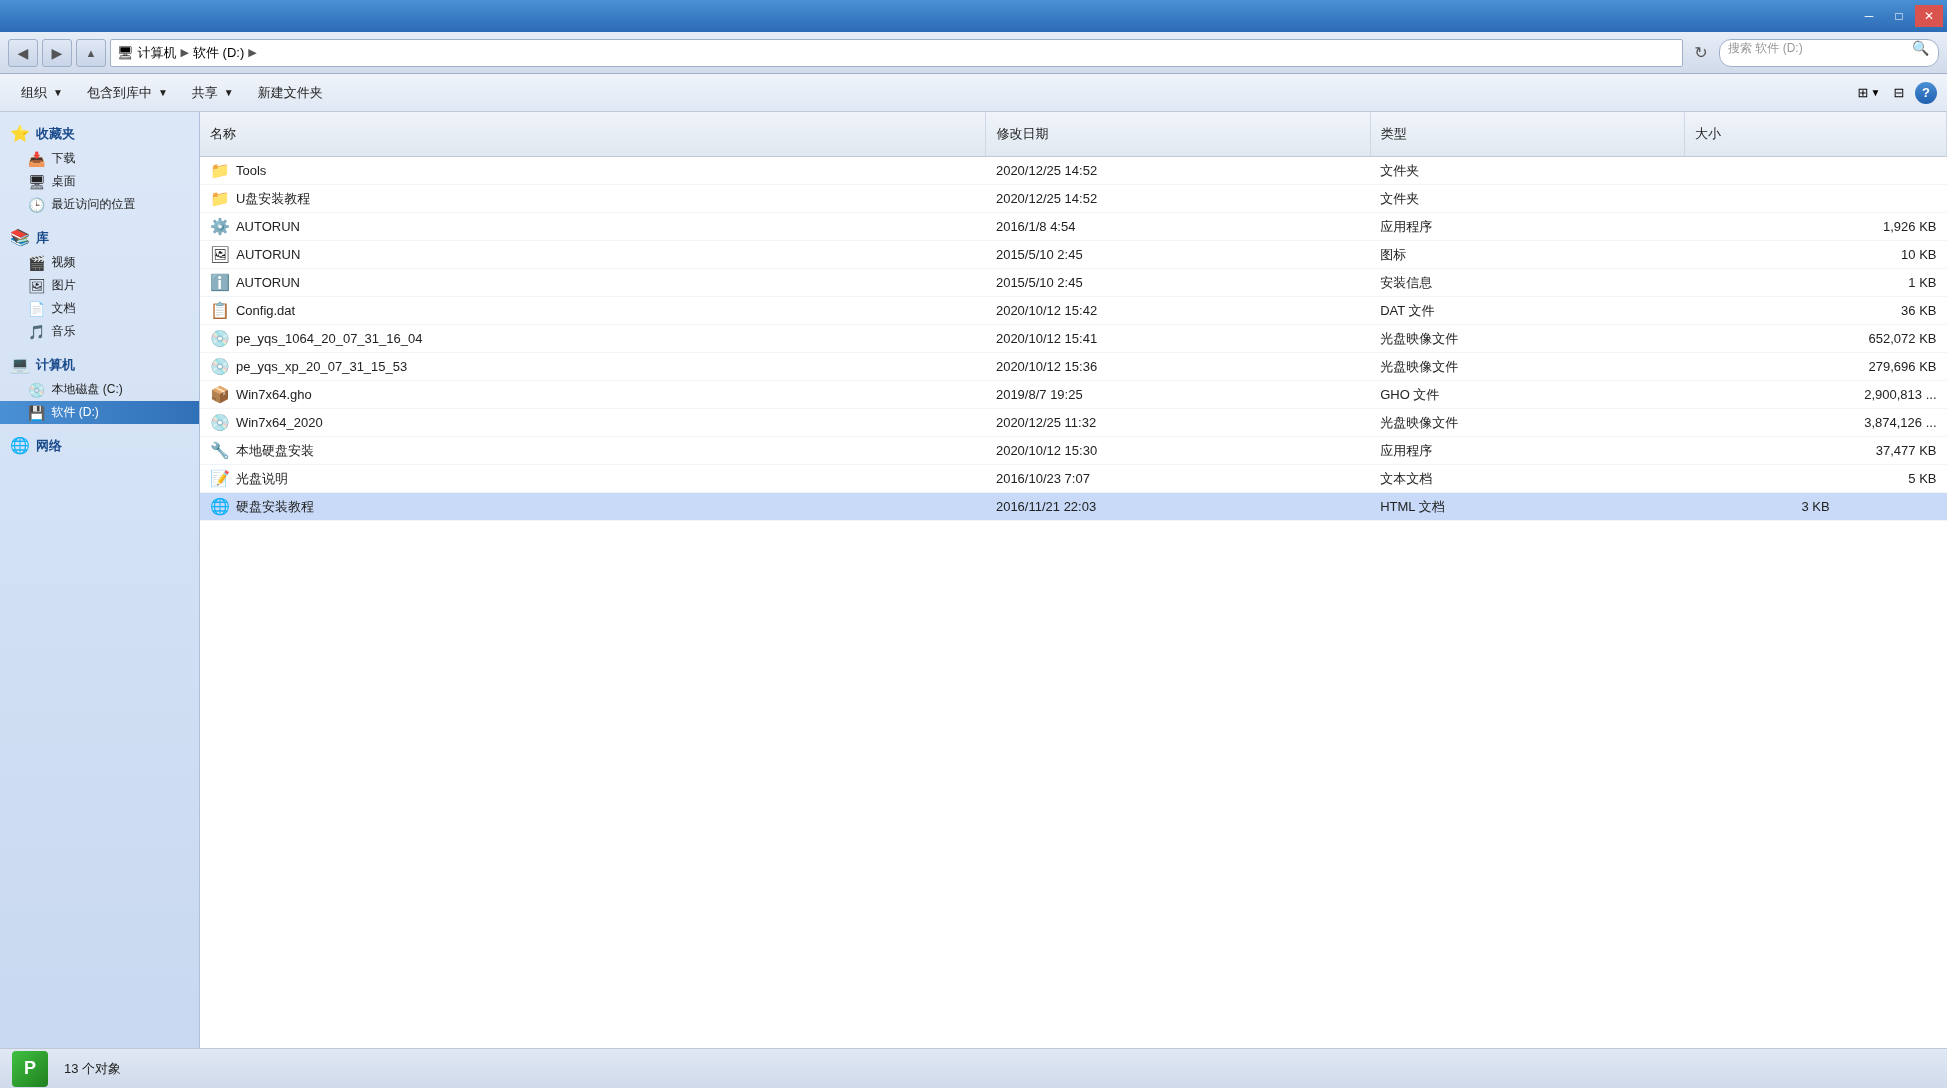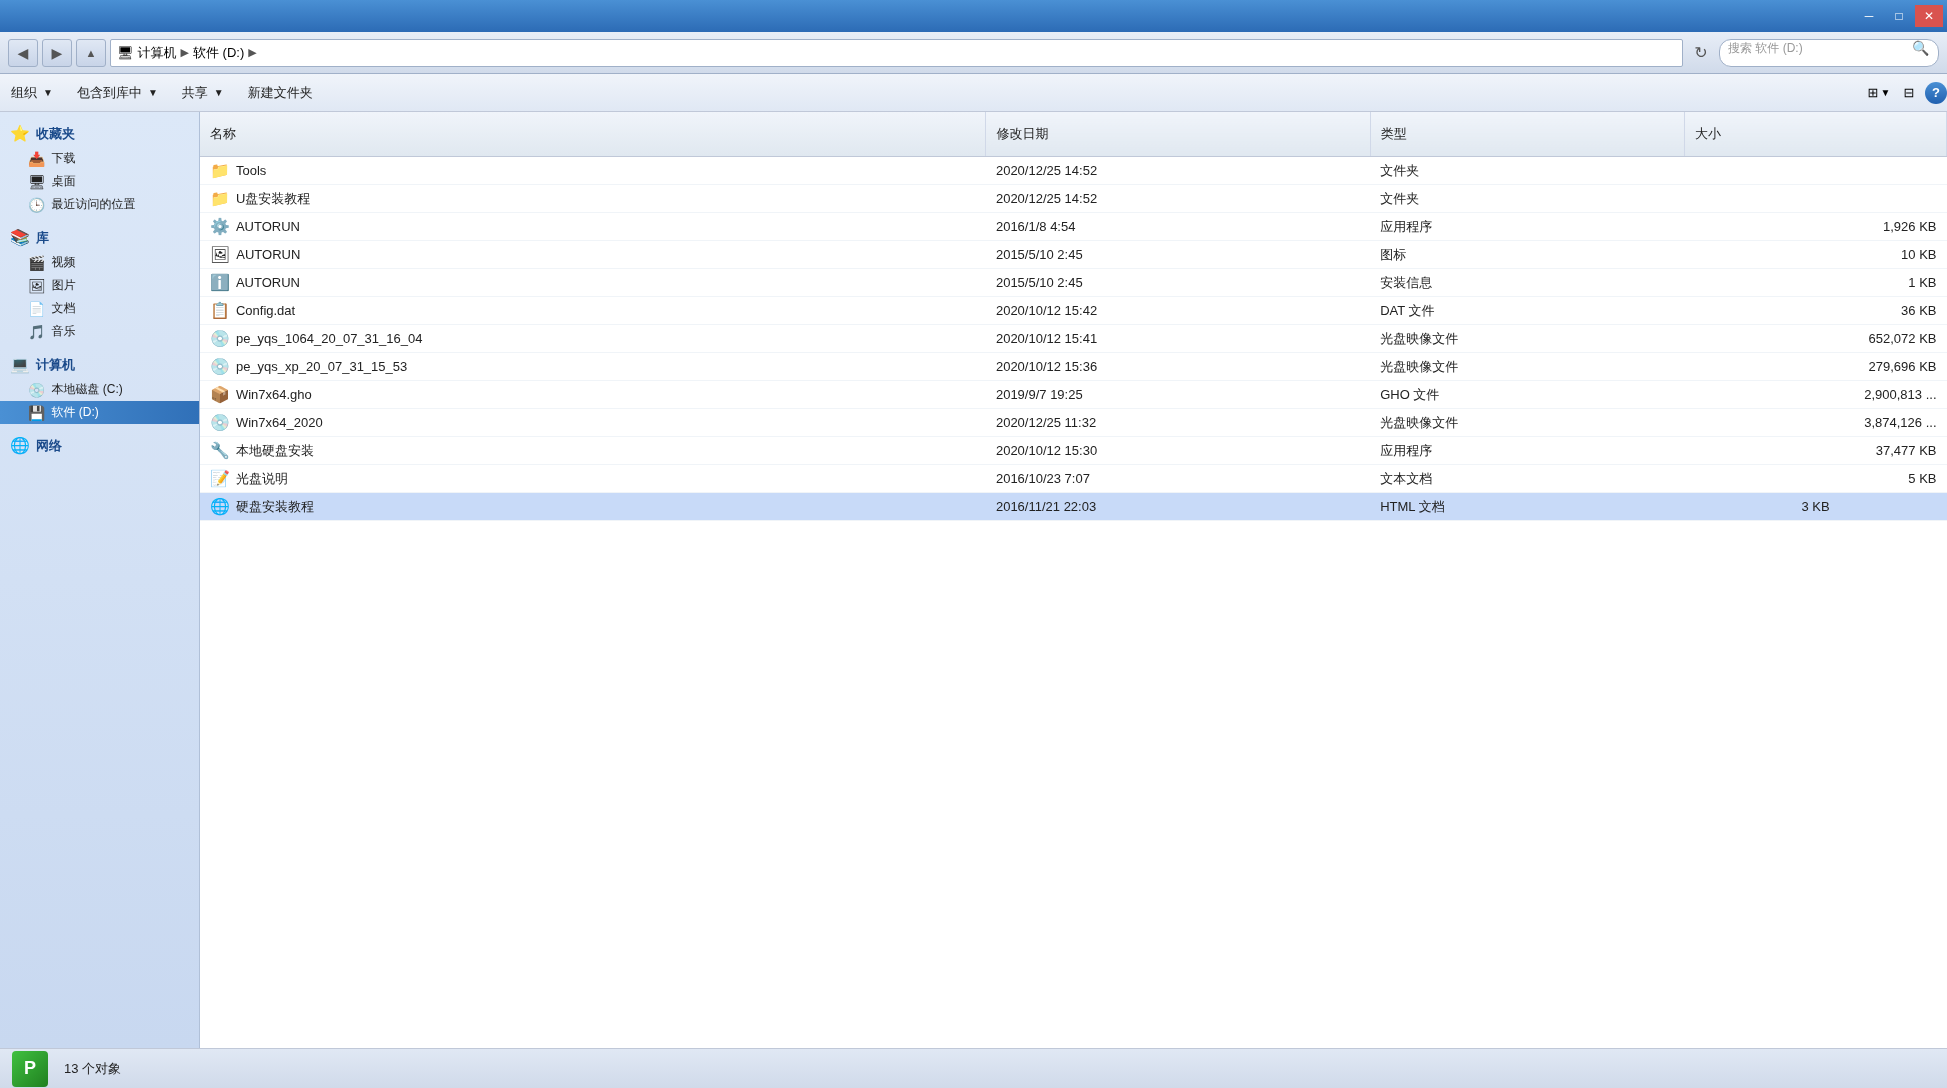--- a/index.html
+++ b/index.html
@@ -100,21 +100,21 @@
       color: #555;
       cursor: pointer;
     }
 
     
     .toolbar {
       background: linear-gradient(to bottom, #f0f4fa, #e0e8f4);
       height: 38px;
       display: flex;
       align-items: center;
-      padding: 0 0;
+      padding: 0 10px;
       gap: 2px;
       border-bottom: 1px solid #c0c8d8;
     }
     .toolbar-btn {
       height: 28px;
       padding: 0 10px;
       background: transparent;
       border: 1px solid transparent;
       border-radius: 3px;
       cursor: pointer;
@@ -492,21 +492,21 @@
       <td class="col-type">光盘映像文件</td>
       <td class="col-size" style="">279,696 KB</td>
     </tr>
           <tr>
       <td class="col-name">
         <span class="file-icon">
           <span style="font-size:16px;">📦</span>
           <span>Win7x64.gho</span>
         </span>
       </td>
-      <td class="col-date">2019/9/7 19:25</td>
+      <td class="col-date">2019/8/7 19:25</td>
       <td class="col-type">GHO 文件</td>
       <td class="col-size" style="text-align:right;">2,900,813 ...</td>
     </tr>
           <tr>
       <td class="col-name">
         <span class="file-icon">
           <span style="font-size:16px;">💿</span>
           <span>Win7x64_2020</span>
         </span>
       </td>

